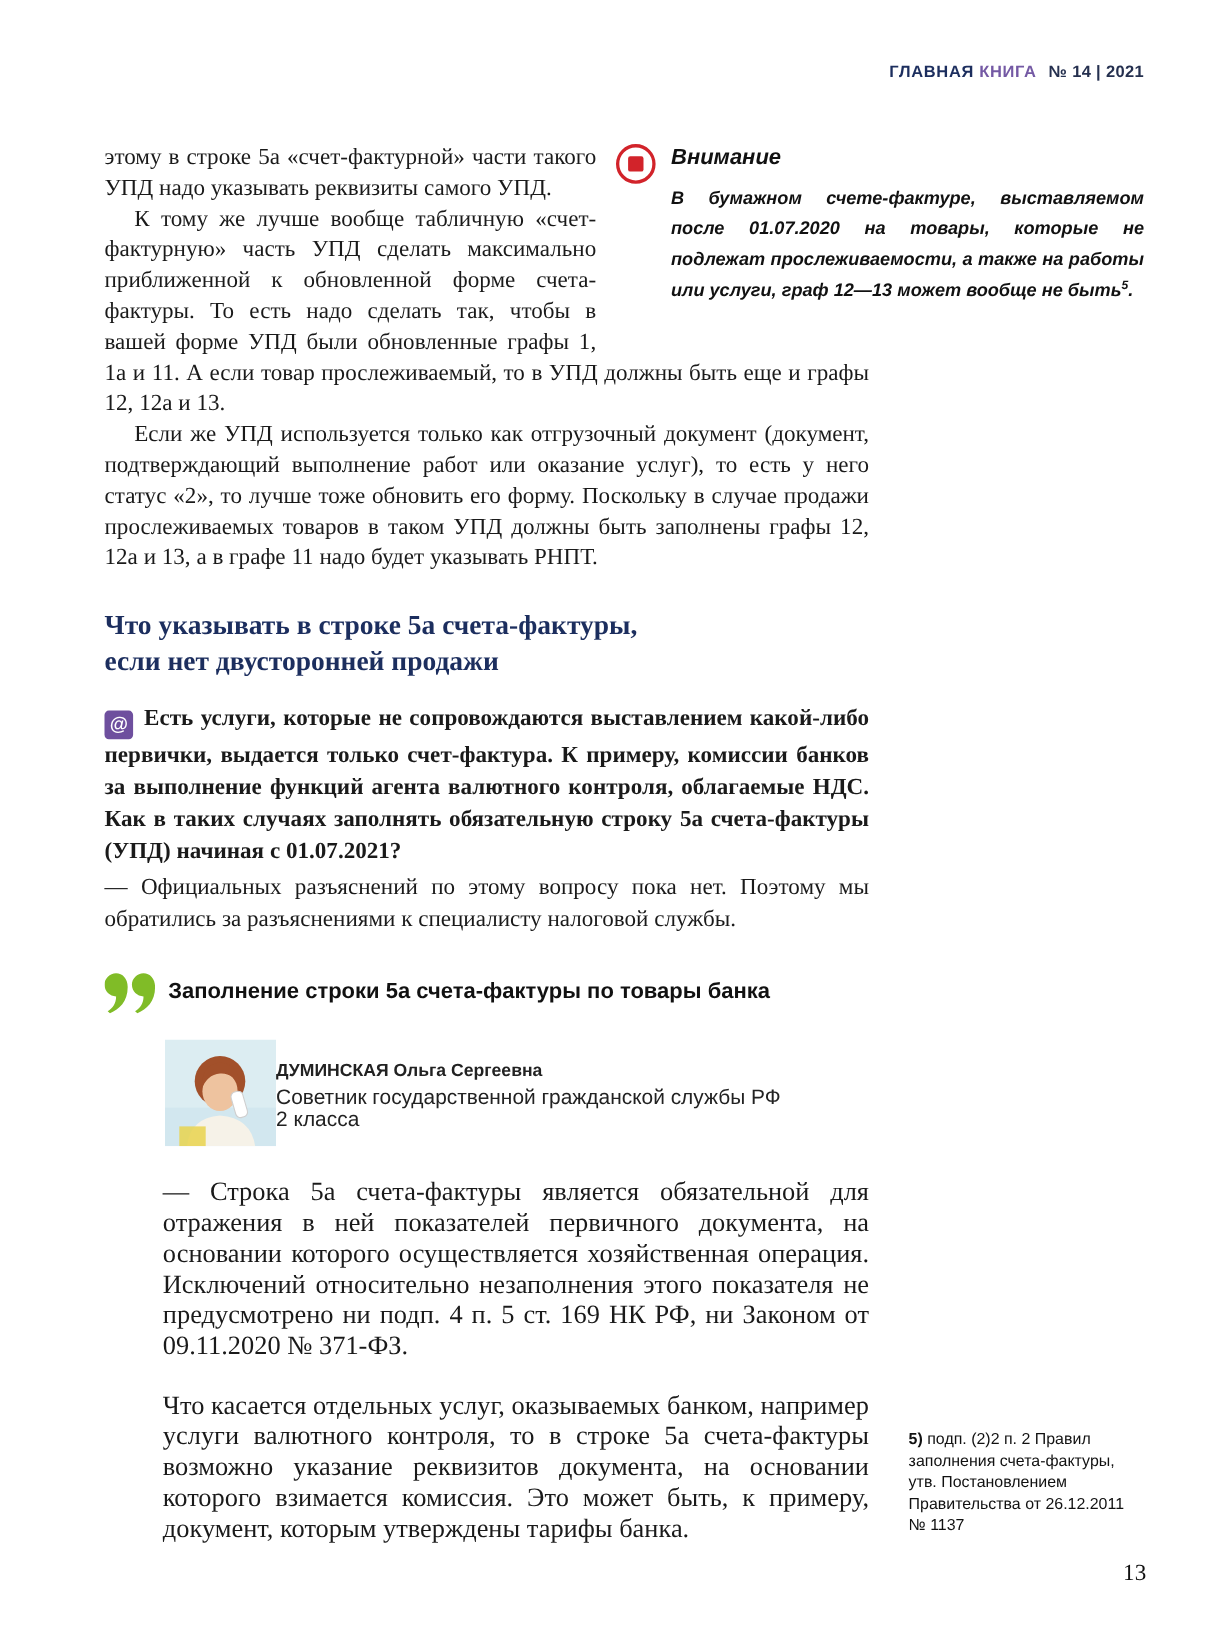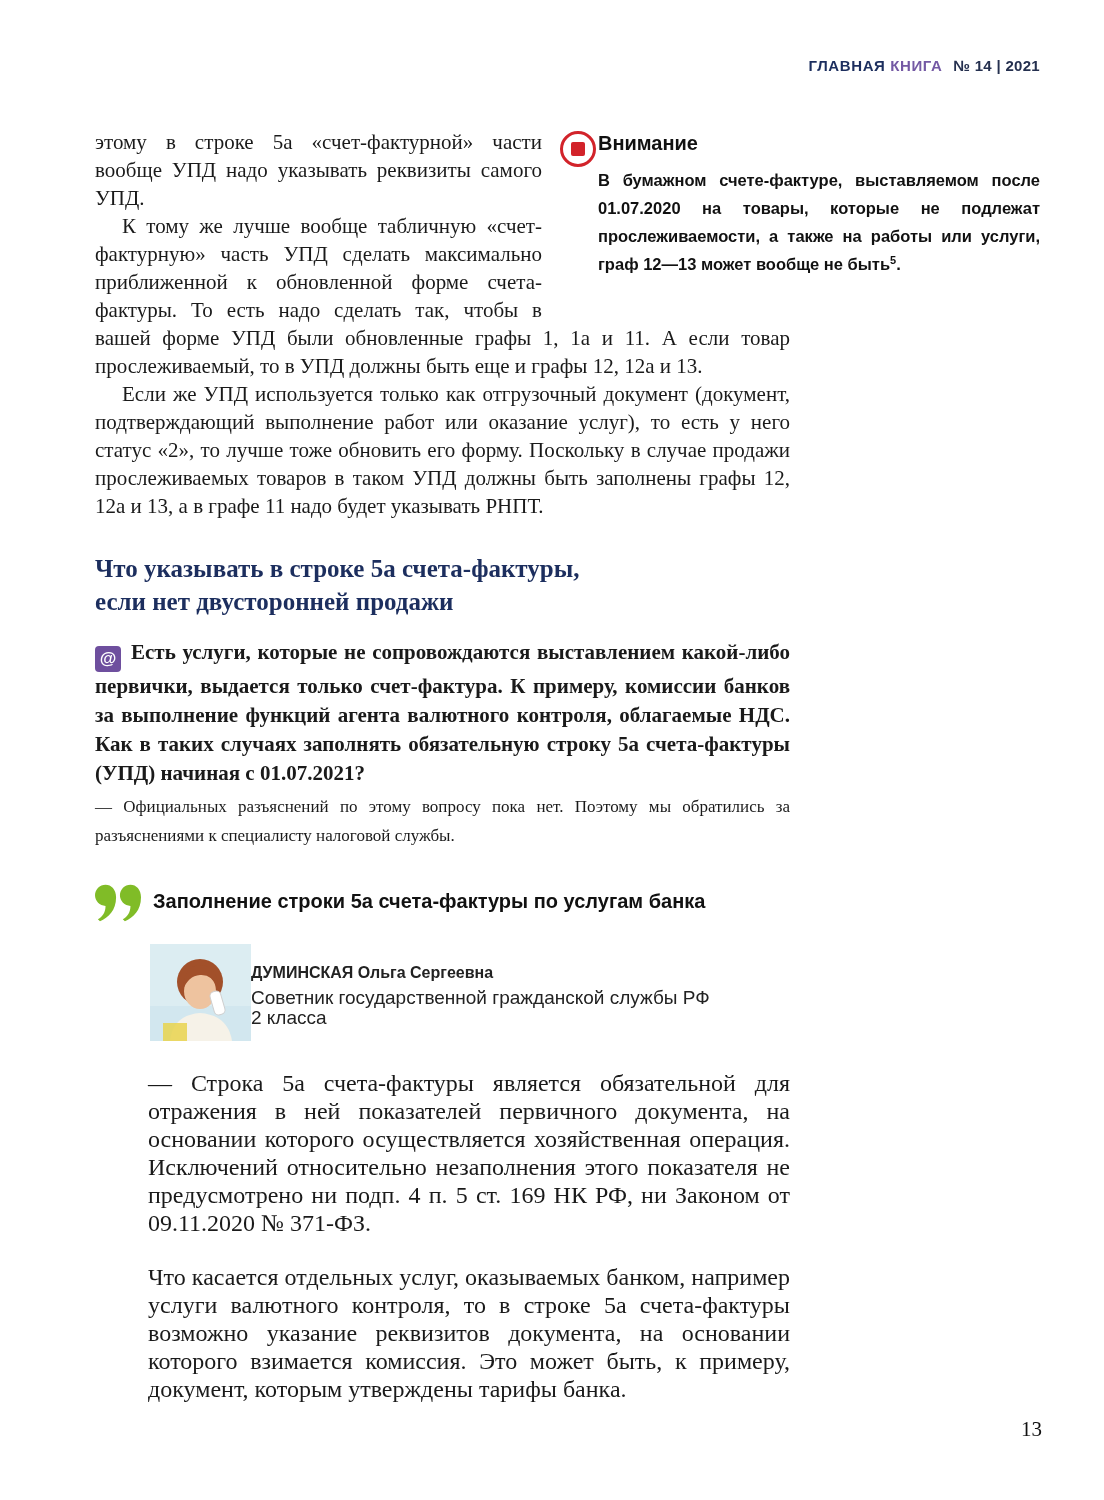--- a/index.html
+++ b/index.html
@@ -13,41 +13,41 @@
   .mag-header .accent{color:#7459a4;}
   .mag-header .issue{margin-left:6px;color:#25304f;letter-spacing:0.3px;}
 
   
   .flow{position:absolute;left:95px;top:128px;width:695px;}
   .flow p.body{font-size:21px;line-height:28px;text-align:justify;margin:0;}
   .flow p.indent{text-indent:27px;}
 
   
   aside.attention{float:right;width:480px;margin-right:-250px;margin-left:18px;
-        margin-bottom:18px;min-height:158px;display:flex;gap:2px;}
+        margin-bottom:18px;min-height:158px;display:flex;gap:14px;font-style:italic;}
   .attn-icon{flex:0 0 36px;width:36px;height:36px;box-sizing:border-box;
         border:3px solid #d2232a;border-radius:50%;
         display:flex;align-items:center;justify-content:center;margin-top:3px;}
   .attn-square{width:14px;height:14px;background:#d2232a;border-radius:2px;}
   .attn-body{flex:1;font-family:"Liberation Sans",sans-serif;}
   .attn-title{font-weight:bold;font-size:20px;color:#111;margin:4px 0 11px;}
   .attn-text{font-weight:bold;font-size:16.5px;line-height:28px;text-align:justify;
         color:#111;margin:0;}
   sup.fn{font-size:11px;line-height:0;vertical-align:super;}
 
   
   .section-heading{margin:32px 0 20px;color:#1c2e5e;font-weight:bold;
         font-size:25px;line-height:33px;}
 
   
   .question{font-size:21px;line-height:29px;font-weight:bold;text-align:justify;margin:0;}
   .at-badge{display:inline-flex;width:26px;height:26px;background:#6e4f9e;color:#ffffff;
         border-radius:4px;align-items:center;justify-content:center;
         font:bold 17px "Liberation Sans",sans-serif;vertical-align:-5px;margin-right:10px;}
-  .answer{font-size:17px;line-height:29px;text-align:justify;margin:4px 0 0;}
+  .answer{font-size:21px;line-height:29px;text-align:justify;margin:4px 0 0;}
 
   
   .quote-head{display:flex;gap:12px;margin-top:32px;align-items:flex-start;}
   .quote-icon{flex:0 0 46px;margin-top:2px;}
   .quote-title{font:bold 20px/26px "Liberation Sans",sans-serif;color:#111;padding-top:6px;}
 
   
   .expert-card{display:flex;gap:0;margin:18px 0 0 55px;}
   .expert-photo{flex:0 0 101px;width:101px;height:97px;}
   .expert-meta{padding-top:20px;font-family:"Liberation Sans",sans-serif;color:#222;}
@@ -83,21 +83,21 @@
     <aside class="attention">
       <div class="attn-icon">
         <span class="attn-square"></span>
       </div>
       <div class="attn-body">
         <div class="attn-title">Внимание</div>
         <p class="attn-text"><span>В бумажном счете-фактуре, выставляемом после 01.07.2020 на товары, которые не подлежат прослеживаемости, а также на работы или услуги, граф 12—13 может вообще не быть</span><sup class="fn">5</sup><span>.</span></p>
       </div>
     </aside>
 
-    <p class="body">этому в строке 5а «счет-фактурной» части вообще УПД надо указывать реквизиты самого УПД.</p>
+    <p class="body">этому в строке 5а «счет-фактурной» части такого УПД надо указывать реквизиты самого УПД.</p>
     <p class="body indent">К тому же лучше вообще табличную «счет-фактурную» часть УПД сделать максимально приближенной к обновленной форме счета-фактуры. То есть надо сделать так, чтобы в вашей форме УПД были обновленные графы 1, 1а и 11. А если товар прослеживаемый, то в УПД должны быть еще и графы 12, 12а и 13.</p>
     <p class="body indent">Если же УПД используется только как отгрузочный документ (документ, подтверждающий выполнение работ или оказание услуг), то есть у него статус «2», то лучше тоже обновить его форму. Поскольку в случае продажи прослеживаемых товаров в таком УПД должны быть заполнены графы 12, 12а и 13, а в графе 11 надо будет указывать РНПТ.</p>
 
     <div class="section-heading">
       <div>Что указывать в строке 5а счета-фактуры,</div>
       <div>если нет двусторонней продажи</div>
     </div>
 
     <p class="question">
       <span class="at-badge">@</span><span>Есть услуги, которые не сопровождаются выставлением какой-либо первички, выдается только счет-фактура. К примеру, комиссии банков за выполнение функций агента валютного контроля, облагаемые НДС. Как в таких случаях заполнять обязательную строку 5а счета-фактуры (УПД) начиная с 01.07.2021?</span>
@@ -106,21 +106,21 @@
 
     <div class="quote-head">
       <span class="quote-icon">
         <svg width="46" height="38" viewBox="0 0 48 38" aria-hidden="true">
           <g fill="#80bc27">
             <path d="M11,0 C5,0 0,5 0,11 C0,17 5,22 11,22 C11,28.5 8,33 3,36 L5.2,38 C14,34 22,27 22,13 C22,5 17,0 11,0 Z"></path>
             <path d="M37,0 C31,0 26,5 26,11 C26,17 31,22 37,22 C37,28.5 34,33 29,36 L31.2,38 C40,34 48,27 48,13 C48,5 43,0 37,0 Z"></path>
           </g>
         </svg>
       </span>
-      <span class="quote-title">Заполнение строки 5а счета-фактуры по услугам банка</span>
+      <span class="quote-title">Заполнение строки 5а счета-фактуры по товары банка</span>
     </div>
 
     <div class="expert-card">
       <span class="expert-photo">
         <svg width="101" height="97" viewBox="0 0 101 97" aria-hidden="true">
           <rect width="101" height="97" fill="#dcedf2"></rect>
           <rect y="62" width="101" height="35" fill="#d2e7ef"></rect>
           <path d="M20,97 Q23,71 50,69 Q78,71 82,97 Z" fill="#f6f2e8"></path>
           <rect x="13" y="79" width="24" height="18" fill="#e9d44d" opacity="0.85"></rect>
           <circle cx="50" cy="38" r="23" fill="#a2502a"></circle>
@@ -136,16 +136,19 @@
       </span>
     </div>
 
     <div class="expert-paras">
       <p>— Строка 5а счета-фактуры является обязательной для отражения в ней показателей первичного документа, на основании которого осуществляется хозяйственная операция. Исключений относительно незаполнения этого показателя не предусмотрено ни подп. 4 п. 5 ст. 169 НК РФ, ни Законом от 09.11.2020 № 371-ФЗ.</p>
       <p>Что касается отдельных услуг, оказываемых банком, например услуги валютного контроля, то в строке 5а счета-фактуры возможно указание реквизитов документа, на основании которого взимается комиссия. Это может быть, к примеру, документ, которым утверждены тарифы банка.</p>
     </div>
 
   </div>
 
+  <div class="footnote">
+    <span class="marker">5)</span><span> подп. (2)2 п. 2 Правил заполнения счета-фактуры, утв. Постановлением Правительства от 26.12.2011 № 1137</span>
+  </div>
 
   <div class="page-number">13</div>
 
 </div>
 
 </body></html>

